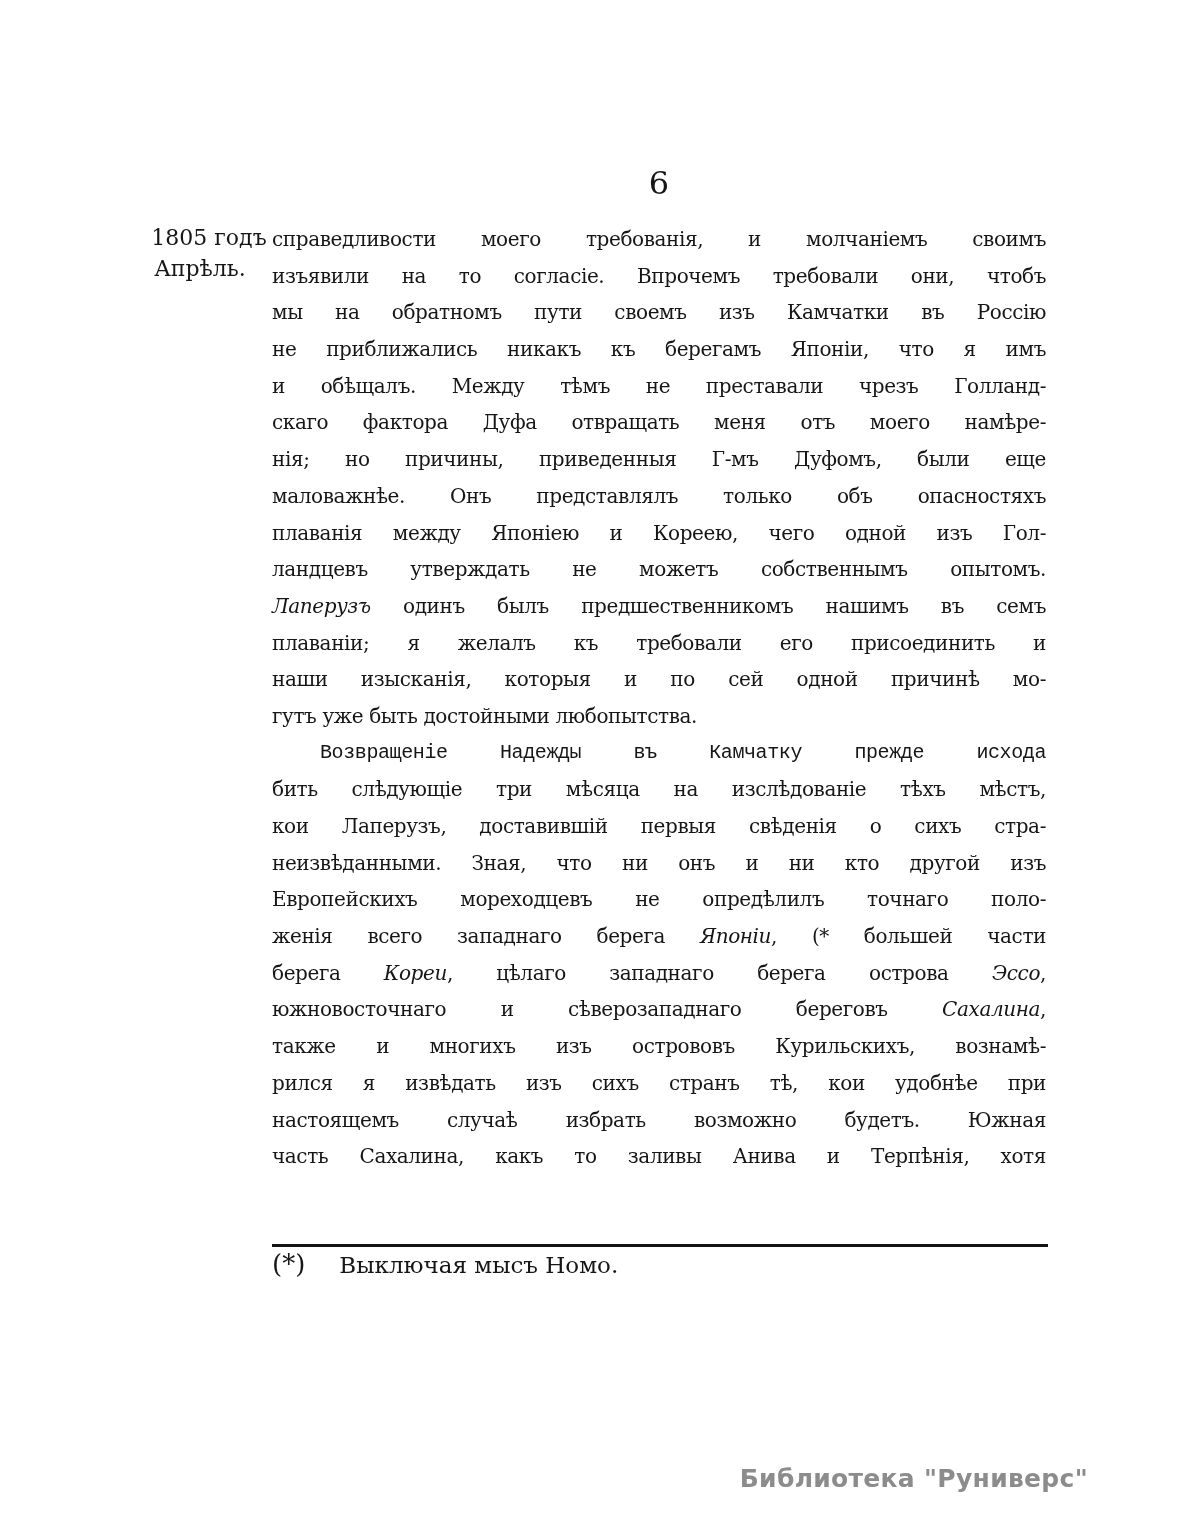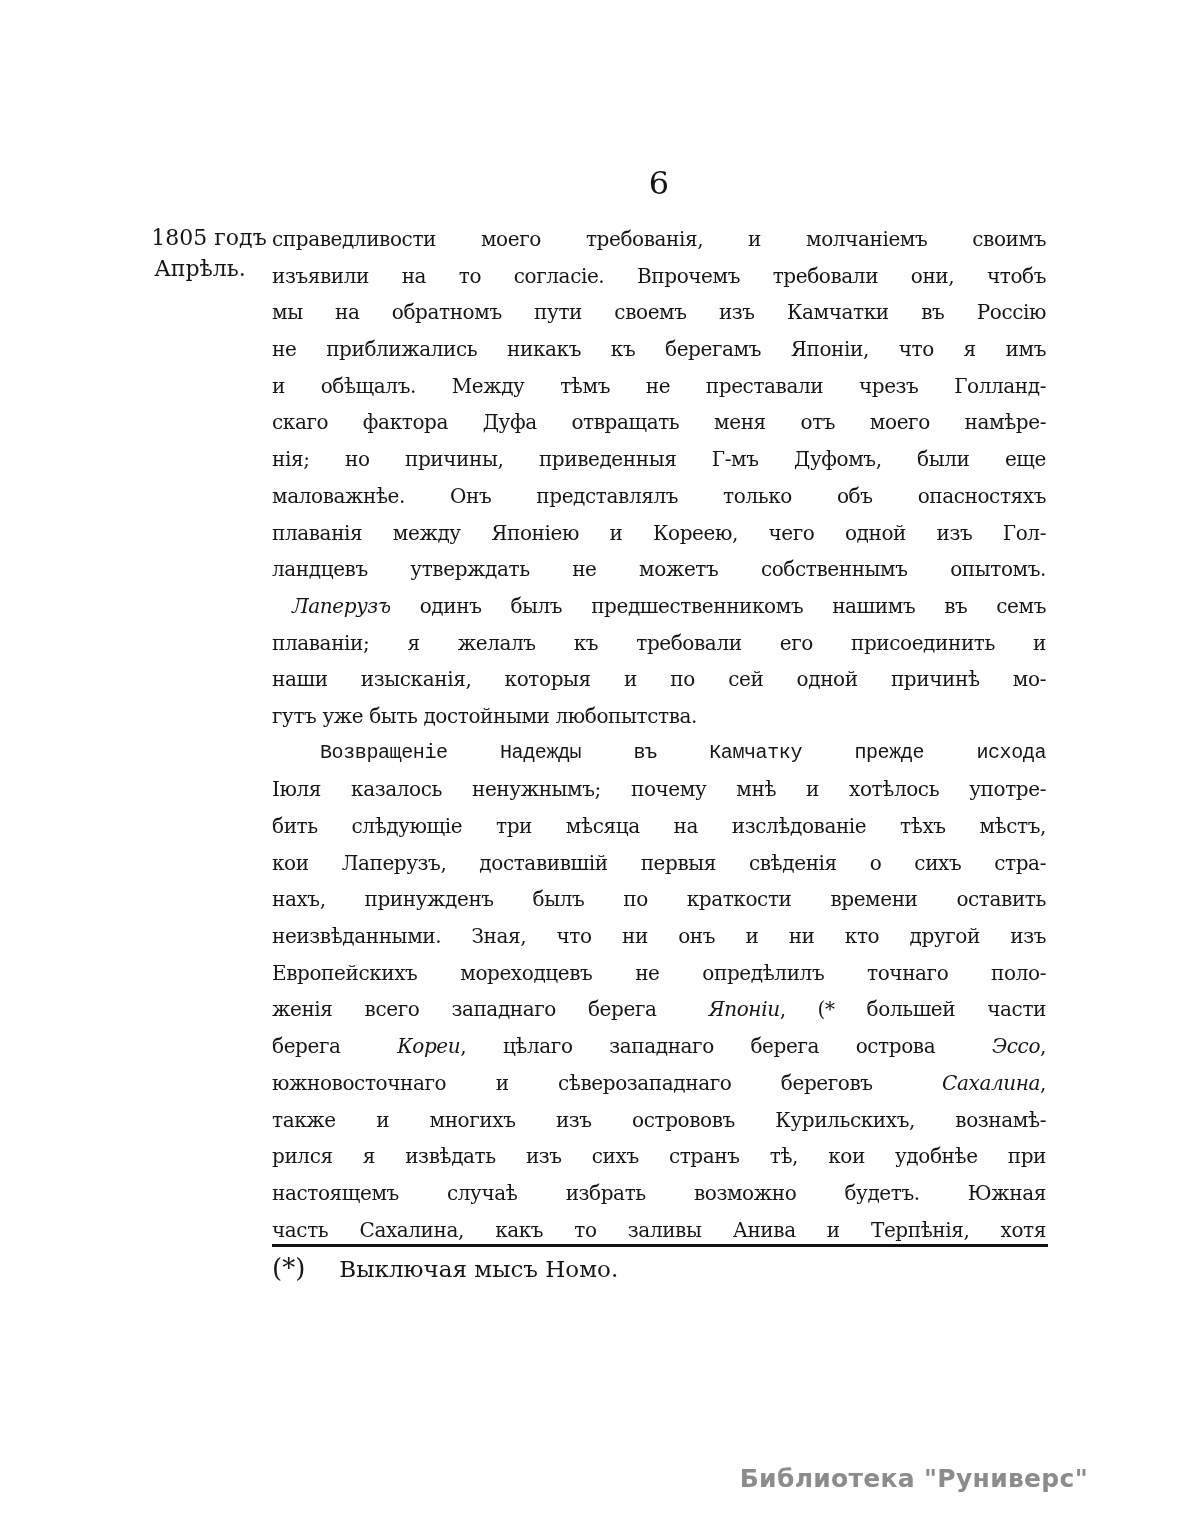--- a/index.html
+++ b/index.html
@@ -48,36 +48,36 @@
     height: 36.7px;
     line-height: 36.7px;
     font-size: 20px;
     letter-spacing: -0.4px;
     text-align: justify;
     text-align-last: justify;
     white-space: nowrap;
   }
   .line.para-end { text-align-last: left; }
   .line.indent { padding-left: 48px; font-family: Liberation Mono, monospace; }
-  .line .it { font-style: italic; margin-left: 20px; }
+  .line .it { font-style: italic; }
   .footnote-rule {
     position: absolute;
     left: 272px;
     top: 1244px;
     width: 776px;
     height: 3px;
     background: #131313;
   }
   .footnote {
     position: absolute;
     left: 272px;
     top: 1252px;
     width: 774px;
     font-size: 23px;
-    line-height: 32px;
+    line-height: 24px;
   }
   .footnote .marker {
     font-size: 26px;
     margin-right: 34px;
   }
   .watermark {
     position: absolute;
     right: 112px;
     top: 1464px;
     font-family: "DejaVu Sans", "Liberation Sans", sans-serif;
@@ -109,24 +109,22 @@
       <div class="line"><span>скаго фактора Дуфа отвращать меня отъ моего намѣре-</span></div>
       <div class="line"><span>нія; но причины, приведенныя Г-мъ Дуфомъ, были еще</span></div>
       <div class="line"><span>маловажнѣе. Онъ представлялъ только объ опасностяхъ</span></div>
       <div class="line"><span>плаванія между Японіею и Кореею, чего одной изъ Гол-</span></div>
       <div class="line"><span>ландцевъ утверждать не можетъ собственнымъ опытомъ.</span></div>
       <div class="line"><span class="it">Лаперузъ</span><span> одинъ былъ предшественникомъ нашимъ въ семъ</span></div>
       <div class="line"><span>плаваніи; я желалъ къ требовали его присоединить и</span></div>
       <div class="line"><span>наши изысканія, которыя и по сей одной причинѣ мо-</span></div>
       <div class="line para-end"><span>гутъ уже быть достойными любопытства.</span></div>
       <div class="line indent"><span>Возвращеніе Надежды въ Камчатку прежде исхода</span></div>
-      <div class="line"><span>Іюля казалось ненужнымъ; почему мнѣ и хотѣлось употре-</span></div>
       <div class="line"><span>бить слѣдующіе три мѣсяца на изслѣдованіе тѣхъ мѣстъ,</span></div>
       <div class="line"><span>кои Лаперузъ, доставившій первыя свѣденія о сихъ стра-</span></div>
-      <div class="line"><span>нахъ, принужденъ былъ по краткости времени оставить</span></div>
       <div class="line"><span>неизвѣданными. Зная, что ни онъ и ни кто другой изъ</span></div>
       <div class="line"><span>Европейскихъ мореходцевъ не опредѣлилъ точнаго поло-</span></div>
       <div class="line"><span>женія всего западнаго берега </span><span class="it">Японіи</span><span>, (* большей части</span></div>
       <div class="line"><span>берега </span><span class="it">Кореи</span><span>, цѣлаго западнаго берега острова </span><span class="it">Эссо</span><span>,</span></div>
       <div class="line"><span>южновосточнаго и сѣверозападнаго береговъ </span><span class="it">Сахалина</span><span>,</span></div>
       <div class="line"><span>также и многихъ изъ острововъ Курильскихъ, вознамѣ-</span></div>
       <div class="line"><span>рился я извѣдать изъ сихъ странъ тѣ, кои удобнѣе при</span></div>
       <div class="line"><span>настоящемъ случаѣ избрать возможно будетъ. Южная</span></div>
       <div class="line"><span>часть Сахалина, какъ то заливы Анива и Терпѣнія, хотя</span></div>
     </div>

